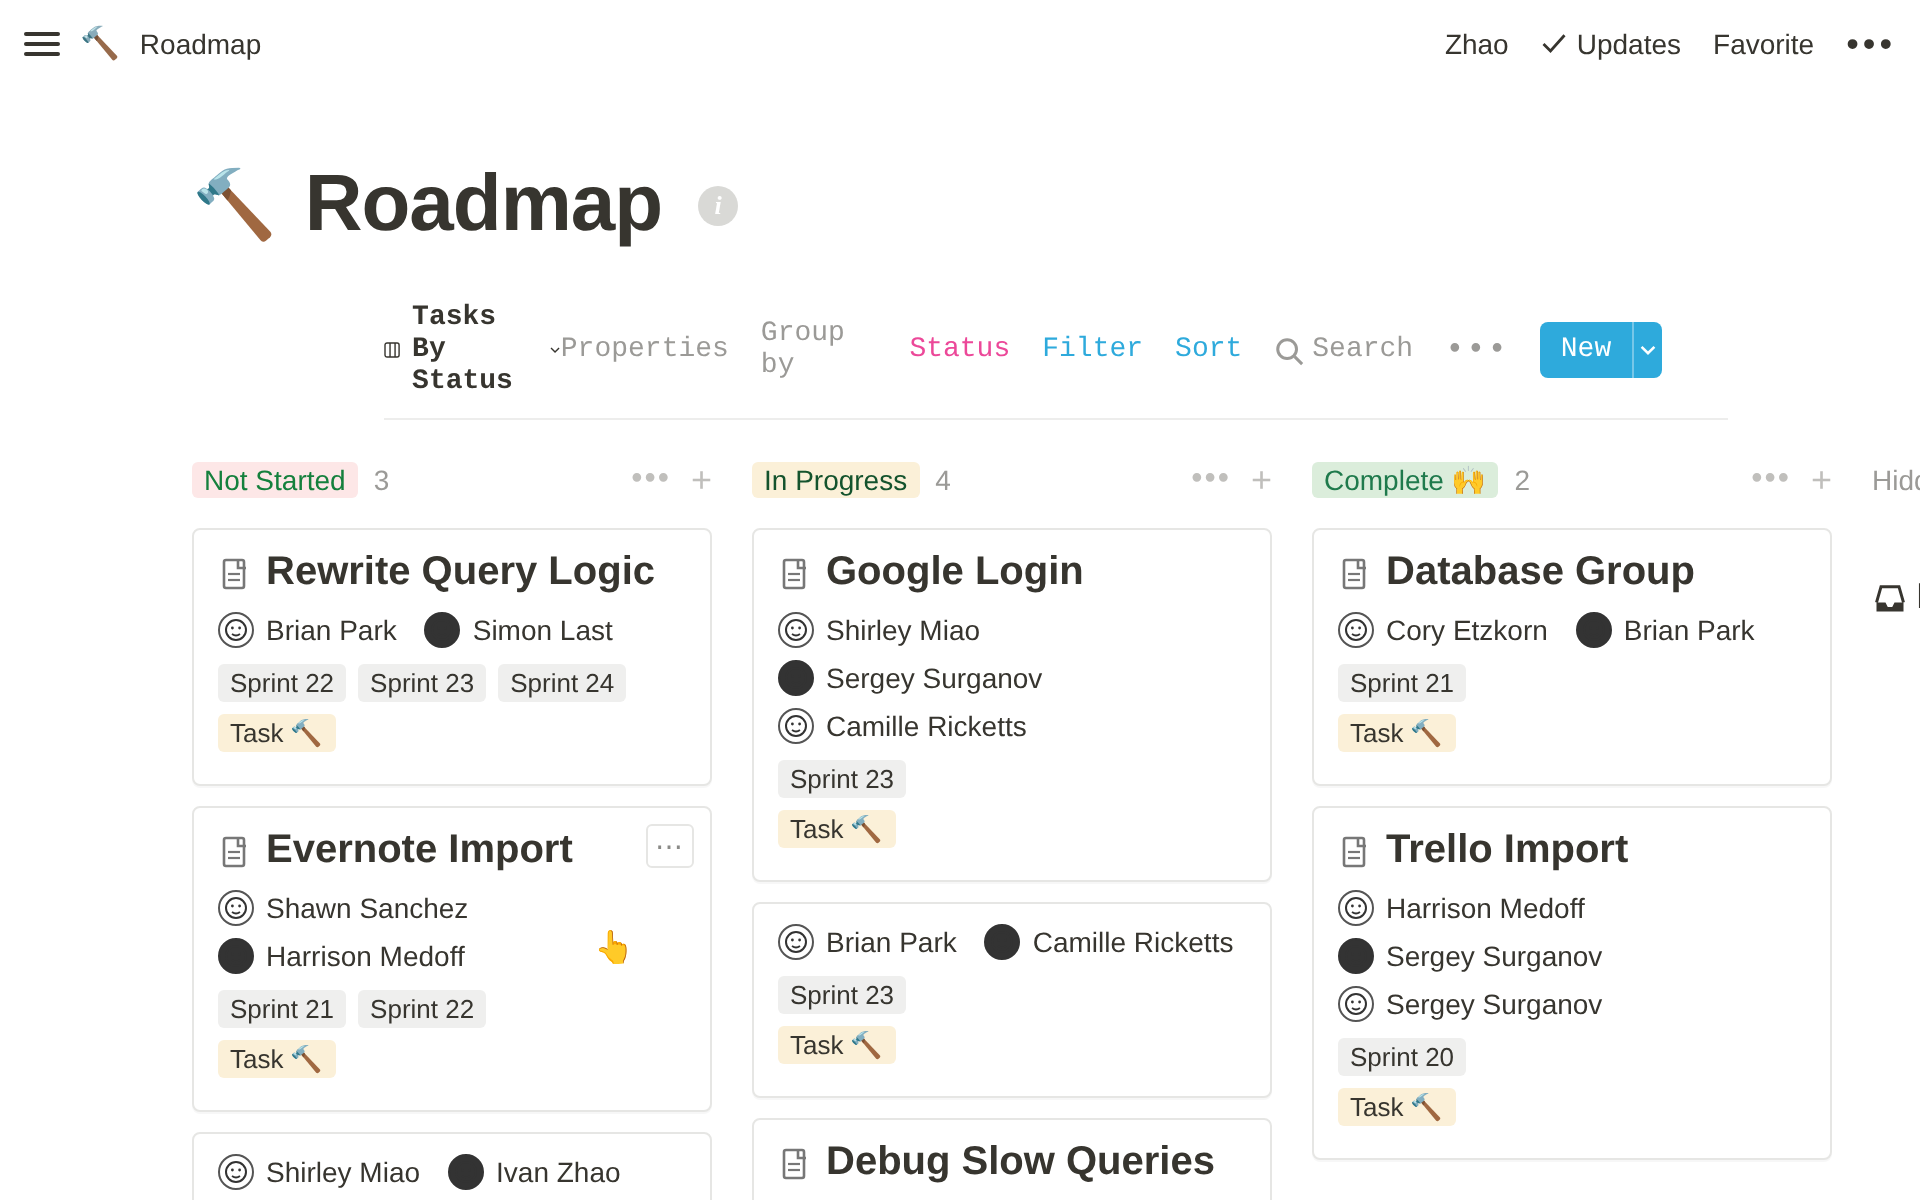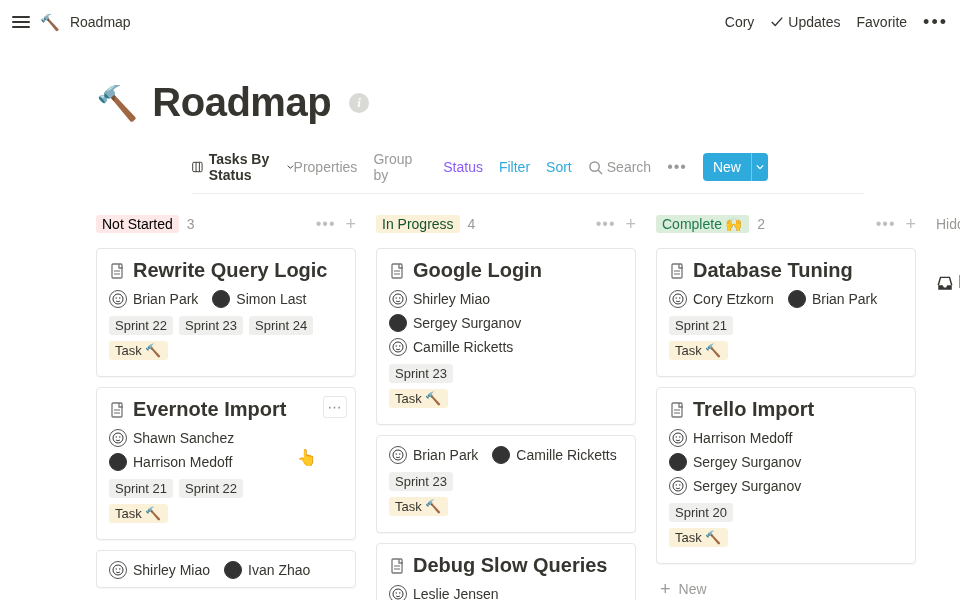--- a/index.html
+++ b/index.html
@@ -20,41 +20,41 @@
   .dots { font-size:18px; letter-spacing:2px; cursor:pointer; color:#37352f; }
 
   
   .page-header { padding: 36px 96px 0 96px; }
   .title-row { display:flex; align-items:center; gap:14px; }
   .title-icon { font-size:34px; }
   .page-title { font-size:40px; font-weight:700; letter-spacing:-0.5px; }
   .info-icon { width:20px; height:20px; border-radius:50%; background:#d9d9d6; color:#fff; font-size:13px; font-weight:700; display:flex; align-items:center; justify-content:center; margin-left:4px; font-style: italic; font-family: Georgia, serif;}
 
   
-  .view-bar { display:flex; align-items:center; padding: 26px 0 10px 0; border-bottom:1px solid #ededec; margin-left:96px; }
+  .view-bar { display:flex; align-items:center; padding: 26px 0 10px 0; border-bottom:1px solid #ededec; margin-left:96px;font-family:Liberation Mono, monospace; }
   .view-select { display:flex; align-items:center; gap:6px; font-size:14px; font-weight:600; cursor:pointer; }
   .board-icon { width:16px; height:16px; }
   .chev { font-size:11px; }
   .view-spacer { flex:1; }
   .view-actions { display:flex; align-items:center; gap:16px; font-size:14px; color:#9b9a97; margin-right: 0; padding-right: 96px;}
-  .view-actions .strong { color:#8b5cf6;margin-left:20px; }
+  .view-actions .strong { color:#ec4899;margin-left:20px; }
   .view-actions .blue { color:#2eaadc; }
   .view-actions .item { cursor:pointer; display:flex; align-items:center; gap:4px; }
   .new-btn { background:#2eaadc; color:#fff; border-radius:4px; display:flex; align-items:center; height:28px; overflow:hidden; cursor:pointer;}
   .new-btn .lbl { padding:0 10px; font-weight:500; font-size:14px; }
   .new-btn .chev-box { border-left:1px solid rgba(255,255,255,0.35); width:24px; height:100%; display:flex; align-items:center; justify-content:center; font-size:10px;}
   .mini-dots { letter-spacing:1px; cursor:pointer; font-size: 16px; color:#9b9a97;}
 
   
   .board { display:flex; gap:20px; padding:16px 0 0 96px; overflow:hidden; }
   .col { width:260px; flex:0 0 260px; display:flex; flex-direction:column; gap:10px; }
   .col.hidden-col { width:60px; flex:0 0 60px; color:#9b9a97; }
   .col-head { display:flex; align-items:center; gap:8px; height:28px; position:relative; }
   .pill { border-radius:3px; padding:1px 6px; font-size:14px; }
-  .pill.red { background:#fde7e7; color:#000000; }
+  .pill.red { background:#fde7e7; color:#15803d; }
   .pill.yellow { background:#fbf0d8; color:#14532d; }
   .pill.green { background:#dbeddb; color:#1f7a4c; }
   .col-count { color:#9b9a97; font-size:14px; }
   .col-head-actions { position:absolute; right:0; display:flex; align-items:center; gap:10px; color:#c0bfbc; }
   .plus { font-size:18px; cursor:pointer; line-height:1; }
   .head-dots { font-size:16px; letter-spacing:1px; cursor:pointer; }
 
   
   .card { border:1px solid #e6e6e4; border-radius:4px; background:#fff; padding:10px 12px 10px 12px; box-shadow: 0 1px 0 rgba(15,15,15,0.03); position:relative; cursor:pointer;}
   .card-title-row { display:flex; align-items:center; gap:8px; margin-bottom:8px; }
@@ -86,21 +86,21 @@
   <div class="left">
     <div class="hamburger">
       <span></span>
         <span></span>
         <span></span>
     </div>
     <span class="hammer-small">🔨</span>
     <span class="breadcrumb-title">Roadmap</span>
   </div>
   <div class="right">
-    <span class="top-link">Cory</span>
+    <span class="top-link">Zhao</span>
     <span class="top-link with-icon">
       <svg class="checkmark" viewBox="0 0 16 16">
           <path d="M2 8 L6 12 L14 3" stroke="#37352f" stroke-width="1.6" fill="none"></path>
         </svg>
       <span>Updates</span>
     </span>
     <span class="top-link">Favorite</span>
     <span class="dots">•••</span>
   </div>
 </div>
@@ -362,21 +362,21 @@
       <span class="head-dots">•••</span>
       <span class="plus">+</span>
     </span>
       </div>
       <div class="card">
 
       <div class="card-title-row">
         <svg class="doc-icon" viewBox="0 0 16 16">
             <use href="#doc"></use>
           </svg>
-        <span class="card-title">Database Tuning</span>
+        <span class="card-title">Database Group</span>
       </div>
       <div class="people">
           <span class="person">
             <span class="avatar">
               <svg viewBox="0 0 12 12">
                 <use href="#face"></use>
               </svg>
             </span>
             <span>Cory Etzkorn</span>
           </span>

